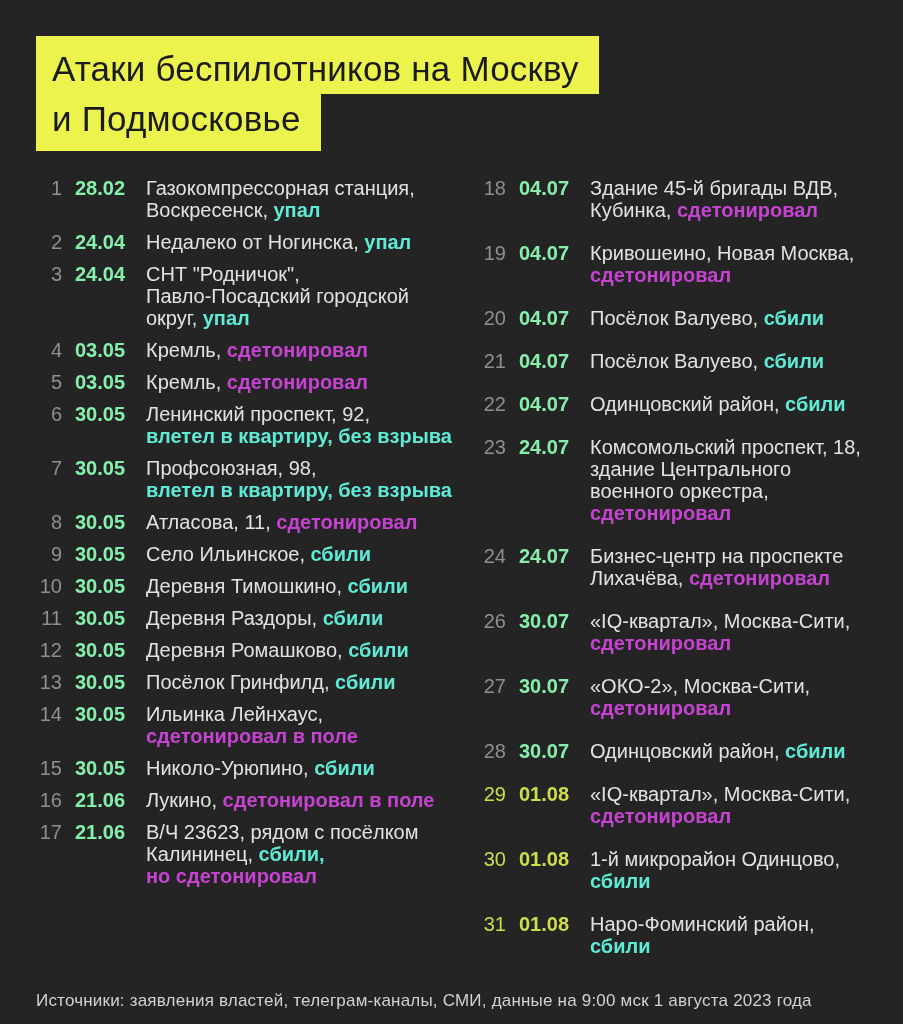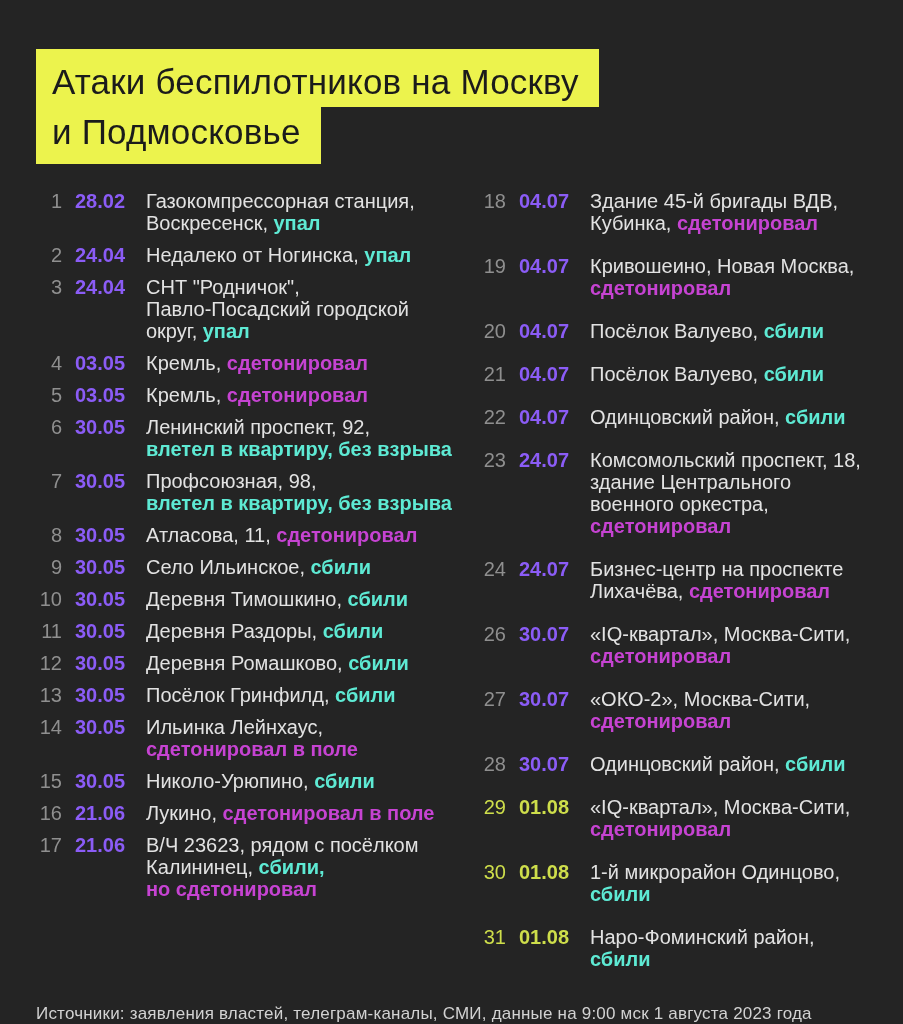--- a/index.html
+++ b/index.html
@@ -3,41 +3,41 @@
 <meta charset="utf-8">
 <style>
   html,body{margin:0;padding:0;}
   body{
     width:903px;height:1024px;overflow:hidden;
     background:#242424;
     font-family:"Liberation Sans","DejaVu Sans",sans-serif;
   }
   .poster{
     box-sizing:border-box;width:903px;height:756px;
-    padding:34px 36px 0 36px;position:relative;margin-top:13px;
+    padding:34px 36px 0 36px;position:relative;
   }
   
   .title-block{margin-top:2px;}
   .title-line{
     display:table;background:#ecf34d;color:#1b1b1b;
     font-size:35px;line-height:1.02;letter-spacing:.2px;
   }
   .title-line.first{padding:15px 20px 7px 16px;}
   .title-line.second{padding:7px 20px 15px 16px;}
   
   .columns{display:flex;margin-top:26px;}
   .col{display:flex;flex-direction:column;}
   .col-left{flex:0 0 444px;}
   .col-right{flex:1;gap:11px;}
   .row{
     display:flex;align-items:flex-start;
     margin-bottom:10px;font-size:20px;line-height:22px;color:#e2e2e2;
   }
   .num{flex:0 0 26px;text-align:right;color:#8f8f8f;}
-  .date{flex:0 0 58px;margin-left:13px;font-weight:700;color:#8b5cf6;white-space:nowrap;}
+  .date{flex:0 0 58px;margin-left:13px;font-weight:700;color:#86efac;white-space:nowrap;}
   .desc{margin-left:13px;min-width:0;}
   .seg-n{color:#e2e2e2;}
   .seg-b{font-weight:700;color:#5eead4;}
   .seg-m{font-weight:700;color:#c643d2;text-align:center;}
   .row.hl .num,.row.hl .date{color:#cede4b;}
   
   .sources{margin-top:24px;font-size:17px;color:#d2d2d2;letter-spacing:.2px;}
   .footer-row{display:flex;justify-content:space-between;align-items:flex-start;margin-top:12px;padding-right:2px;}
   .logo{font-size:57px;color:#f97316;letter-spacing:-2.5px;line-height:1.1;}
   .link{font-size:23px;color:#d9e74f;margin-top:12px;letter-spacing:.2px;text-align:right;}

